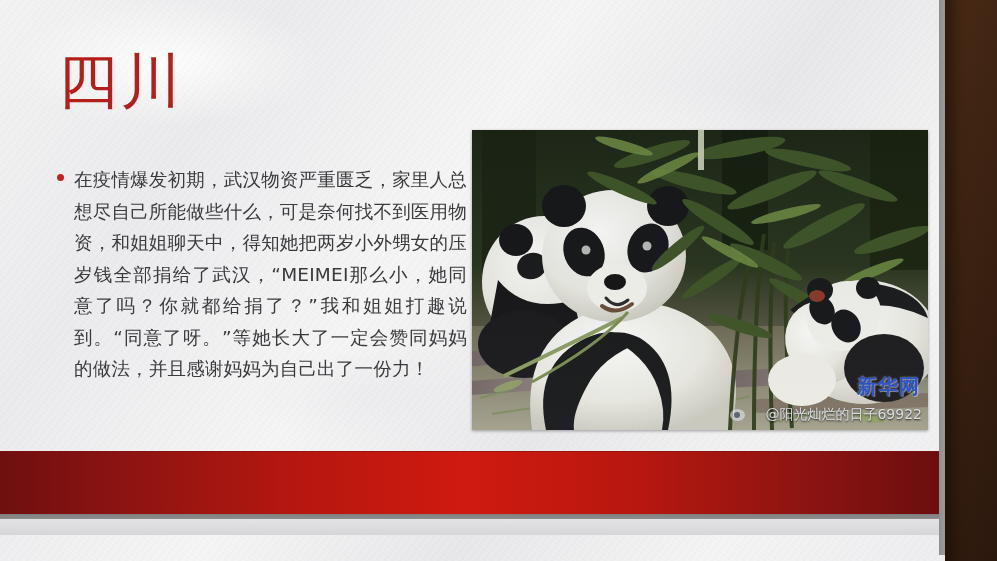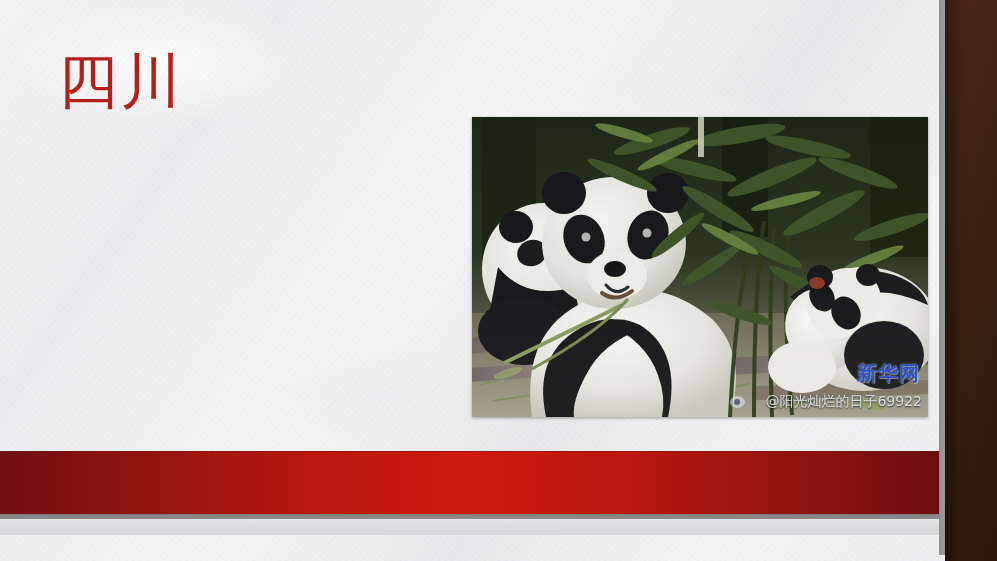--- a/index.html
+++ b/index.html
@@ -120,21 +120,21 @@
     color: #3a3a3c;
     text-align: justify;
     text-justify: inter-character;
     letter-spacing: .2px;
   }
 
   
   .photo-frame {
     position: absolute;
     left: 478px;
-    top: 123px;
+    top: 136px;
     width: 456px;
     height: 300px;
     overflow: hidden;
     background: #20251c;
     box-shadow: 0 1px 3px rgba(0,0,0,.35);
     text-decoration: underline;
   }
   .photo-svg { display: block; width: 456px; height: 302px; }
 
   .wm-xinhua {
@@ -222,20 +222,26 @@
 
 <div class="stage">
 
   <div class="slide-shadow"></div>
 
   <div class="slide">
     <div class="paper-noise"></div>
 
     <div class="title">四川</div>
 
+    <div class="body-block">
+      <div class="bullet-row">
+        <span class="bullet-dot"></span>
+        <span class="bullet-text">在疫情爆发初期，武汉物资严重匮乏，家里人总想尽自己所能做些什么，可是奈何找不到医用物资，和姐姐聊天中，得知她把两岁小外甥女的压岁钱全部捐给了武汉，“MEIMEI那么小，她同意了吗？你就都给捐了？”我和姐姐打趣说到。“同意了呀。”等她长大了一定会赞同妈妈的做法，并且感谢妈妈为自己出了一份力！</span>
+      </div>
+    </div>
 
     <div class="photo-frame">
       <svg class="photo-svg" viewBox="0 0 456 302" preserveAspectRatio="none">
         <defs>
           <linearGradient id="bgForest" x1="0" y1="0" x2="0" y2="1">
             <stop offset="0%" stop-color="#1d2718"></stop>
             <stop offset="45%" stop-color="#2a3620"></stop>
             <stop offset="70%" stop-color="#5d5b4a"></stop>
             <stop offset="100%" stop-color="#8d8977"></stop>
           </linearGradient>

